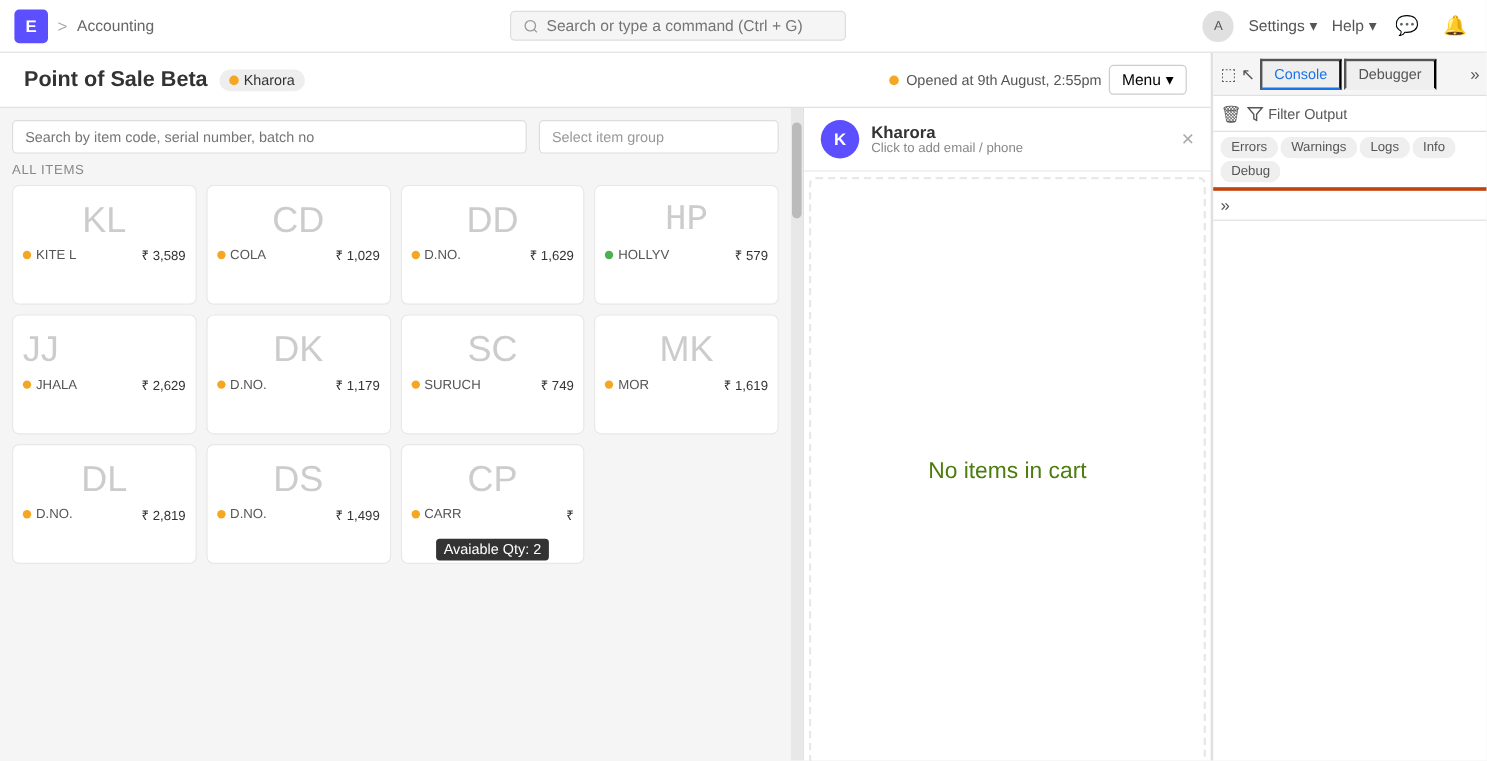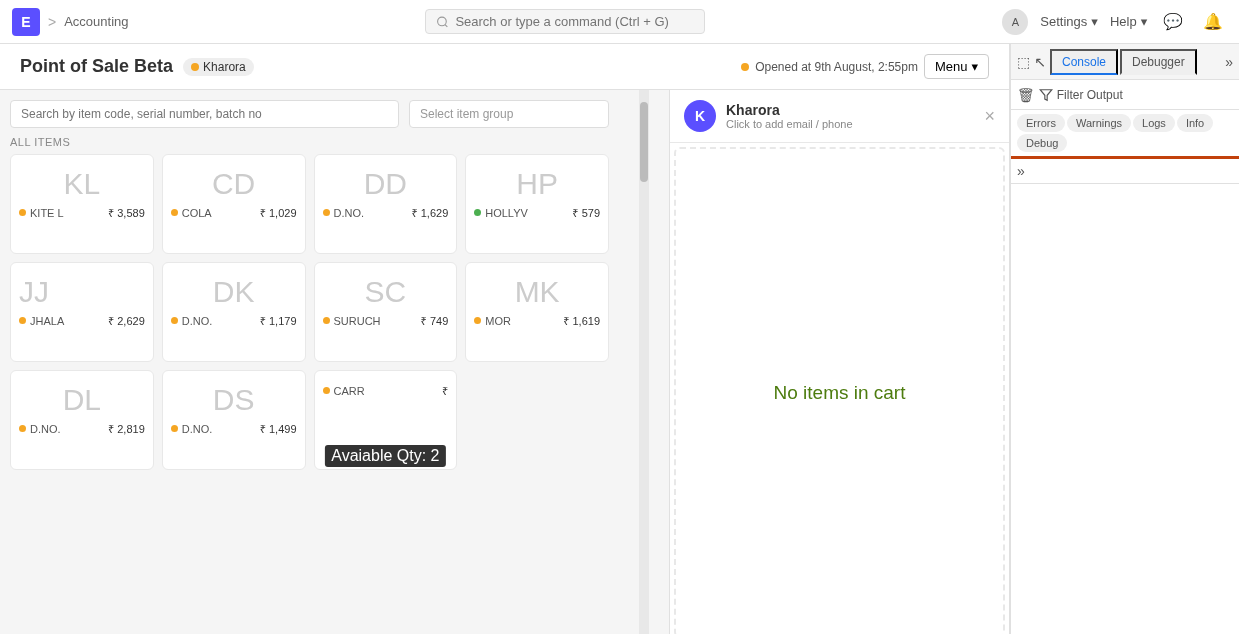--- a/index.html
+++ b/index.html
@@ -44,21 +44,21 @@
       justify-content: space-between;
       flex-shrink: 0;
     }
     .pos-title { font-size: 18px; font-weight: 600; color: #333; }
     .pos-session { display: flex; align-items: center; gap: 6px; color: #555; font-size: 12px; }
     .dot-orange { width: 8px; height: 8px; border-radius: 50%; background: #f5a623; display: inline-block; }
     .shop-name { background: #eee; border-radius: 10px; padding: 2px 8px; font-size: 12px; color: #333; display: flex; align-items: center; gap: 4px; }
     .menu-btn { background: none; border: 1px solid #ccc; border-radius: 4px; padding: 4px 10px; cursor: pointer; font-size: 13px; display: flex; align-items: center; gap: 4px; }
 
     
-    .pos-items-area { display: flex; flex: 1; overflow: hidden; gap: 20px; }
+    .pos-items-area { display: flex; flex: 1; overflow: hidden; }
 
     
     .items-panel { flex: 1; display: flex; flex-direction: column; overflow: hidden; padding: 10px; }
     .items-controls { display: flex; gap: 10px; margin-bottom: 8px; flex-shrink: 0; }
     .item-search { flex: 1; border: 1px solid #ddd; border-radius: 4px; padding: 6px 10px; font-size: 12px; background: #fff; outline: none; color: #555; }
     .item-group-select { flex: 0 0 200px; border: 1px solid #ddd; border-radius: 4px; padding: 6px 10px; font-size: 12px; background: #fff; outline: none; color: #999; cursor: pointer; appearance: none; }
     .all-items-label { font-size: 11px; color: #888; margin-bottom: 6px; font-weight: 500; letter-spacing: 0.5px; flex-shrink: 0; }
     .items-grid-wrapper { flex: 1; overflow-y: auto; overflow-x: hidden; }
     .items-grid { display: grid; grid-template-columns: repeat(4, 1fr); gap: 8px; }
     .item-card {
@@ -125,21 +125,21 @@
     ::-webkit-scrollbar-thumb { background: #ccc; border-radius: 3px; }
 
     
     .tooltip-box {
       position: absolute;
       bottom: 2px;
       left: 50%;
       transform: translateX(-50%);
       background: #333;
       color: #fff;
-      font-size: 16px;
+      font-size: 12px;
       padding: 2px 6px;
       border-radius: 3px;
       white-space: nowrap;
       pointer-events: none;
     }
   </style>
 </head>
 <body>
 
 <div class="topbar">
@@ -228,21 +228,21 @@
               <div class="item-card" style="position: relative;">
     <div class="item-abbr" style="color:#ccc;font-size:30px;font-weight:300;text-align:center;width:100%;">DD</div>
     <div class="item-footer">
       <span style="width:7px;height:7px;border-radius:50%;background:#f5a623;flex-shrink:0;display:inline-block;"></span>
       <span class="item-name">D.NO.</span>
       <span class="item-price">₹ 1,629</span>
     </div>
 
   </div>
               <div class="item-card" style="position: relative;">
-    <div class="item-abbr" style="color:#ccc;font-size:30px;font-weight:300;text-align:center;width:100%;">HP</div>
+    <div class="item-abbr" style="color:#ccc;font-size:30px;font-weight:300;text-align:center;width:100%;font-family:Liberation Mono, monospace;">HP</div>
     <div class="item-footer">
       <span style="width:7px;height:7px;border-radius:50%;background:#4caf50;flex-shrink:0;display:inline-block;"></span>
       <span class="item-name">HOLLYV</span>
       <span class="item-price">₹ 579</span>
     </div>
 
   </div>
               <div class="item-card" style="position: relative;">
     <div class="item-abbr" style="color:#ccc;font-size:30px;font-weight:300;text-align:left;width:100%;">JJ</div>
     <div class="item-footer">
@@ -291,20 +291,21 @@
               <div class="item-card" style="position: relative;">
     <div class="item-abbr" style="color:#ccc;font-size:30px;font-weight:300;text-align:center;width:100%;">DS</div>
     <div class="item-footer">
       <span style="width:7px;height:7px;border-radius:50%;background:#f5a623;flex-shrink:0;display:inline-block;"></span>
       <span class="item-name">D.NO.</span>
       <span class="item-price">₹ 1,499</span>
     </div>
 
   </div>
               <div class="item-card" style="position: relative;">
+    <div class="item-abbr" style="color:#ccc;font-size:30px;font-weight:300;text-align:center;width:100%;">CP</div>
     <div class="item-footer">
       <span style="width:7px;height:7px;border-radius:50%;background:#f5a623;flex-shrink:0;display:inline-block;"></span>
       <span class="item-name">CARR</span>
       <span class="item-price">₹</span>
     </div>
     <div class="tooltip-box">Avaiable Qty: 2</div>
   </div>
             </div>
         </div>
       </div>

